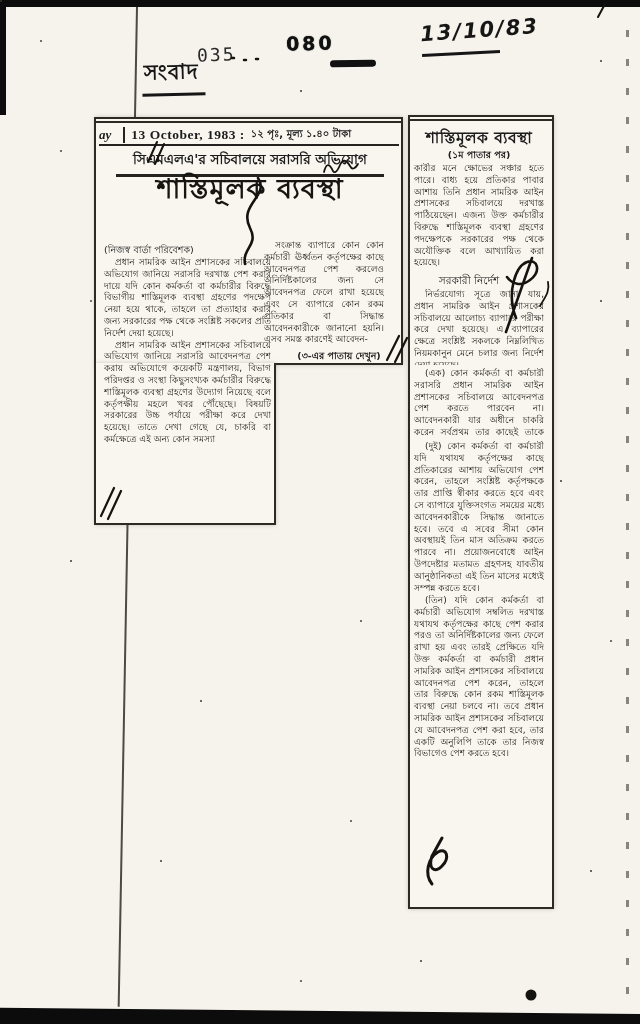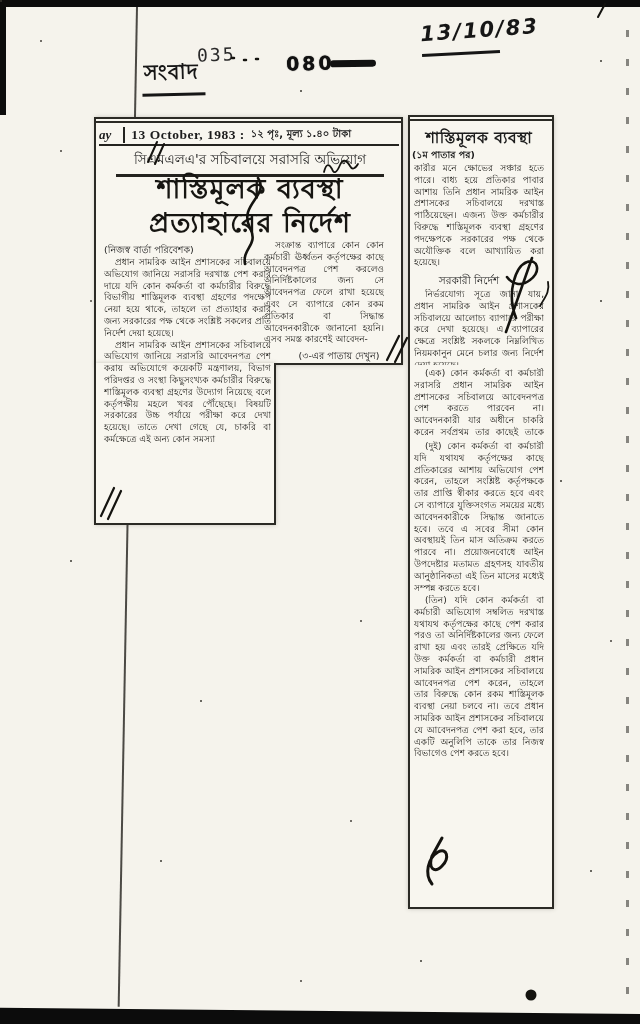--- a/index.html
+++ b/index.html
@@ -24,21 +24,21 @@
     90px 300px #4a4840,250px 430px #3a3832,360px 620px #44423c,200px 700px #3a3832,
     560px 480px #3a3832,610px 640px #44423c,160px 860px #3a3832,420px 960px #3a3832,
     300px 980px #44423c,70px 560px #3a3832,600px 60px #3a3832,480px 120px #44423c,
     230px 180px #3a3832,60px 150px #44423c,590px 870px #3a3832,350px 820px #44423c;}
   
   .hand{font-family:"DejaVu Sans", sans-serif;color:#161616;}
   .hw-word{left:142px;top:56px;font-size:21px;font-weight:bold;transform:rotate(-1.5deg);
     border-bottom:3px solid #161616;padding:0 6px 2px 2px;letter-spacing:1px;}
   .hw-stamp{left:197px;top:44px;font-size:18px;font-family:"DejaVu Sans Mono",monospace;
     letter-spacing:2px;color:#2a2a2a;transform:rotate(-2deg);}
-  .hw-cross{left:286px;top:52px;font-size:19px;font-weight:bold;letter-spacing:3px;
+  .hw-cross{left:286px;top:32px;font-size:19px;font-weight:bold;letter-spacing:3px;
     color:#111;transform:rotate(-1deg);text-shadow:0 0 1px #111;}
   .hw-cross-dash{left:330px;top:60px;width:46px;height:7px;background:#111;border-radius:4px;
     transform:rotate(-1deg);}
   .hw-date{left:420px;top:18px;font-size:21px;font-style:italic;font-weight:bold;
     transform:rotate(-4deg);letter-spacing:2px;}
   .hw-date-line{left:422px;top:52px;width:78px;height:2.5px;background:#161616;transform:rotate(-3deg);}
   
   .paper{background:#f8f6ef;box-shadow:0 0 4px rgba(60,55,45,.25);}
   .bn{font-family:"DejaVu Sans", sans-serif;}
   .news-text{font-size:9px;line-height:11.8px;text-align:justify;color:#22211d;
@@ -53,33 +53,33 @@
   .seg-right-u{left:401px;top:117px;width:2px;height:248px;}
   .seg-inner-h{left:275px;top:363px;width:128px;height:2px;}
   .seg-inner-v{left:274px;top:363px;width:2px;height:162px;}
   .seg-bottom{left:95px;top:523px;width:181px;height:2px;}
   
   .date-row{left:99px;top:125px;width:300px;height:19px;border-bottom:2px solid #24231f;
     display:flex;align-items:center;gap:6px;font-weight:bold;}
   .masthead-frag{font-style:italic;font-size:13px;border-right:2px solid #24231f;padding-right:12px;}
   .date-en{font-size:13.5px;letter-spacing:.5px;}
   .issue-bn{font-size:10px;font-weight:bold;}
-  .kicker{left:116px;top:149px;width:268px;font-size:13.5px;font-weight:normal;text-align:center;
+  .kicker{left:116px;top:149px;width:268px;font-size:13.5px;font-weight:bold;text-align:center;
     border-bottom:3px solid #24231f;padding-bottom:2px;}
   .headline{left:103px;top:172px;width:294px;font-size:27px;line-height:34px;font-weight:bold;
     text-align:center;letter-spacing:1px;color:#161511;}
   .byline{left:104px;top:243px;width:168px;font-size:9.5px;font-weight:normal;}
   .col1{left:104px;top:257px;width:167px;height:262px;}
   .col2{left:264px;top:240px;width:120px;height:108px;}
-  .jump-note{left:279px;top:349px;width:120px;font-size:9.5px;font-weight:normal;text-align:center;}
+  .jump-note{left:279px;top:349px;width:120px;font-size:9.5px;font-weight:bold;text-align:center;}
   
   .jump-box{left:408px;top:117px;width:142px;height:790px;border:2px solid #2b2a25;border-top:none;}
   .jump-top{left:408px;top:115px;width:146px;height:6px;background:linear-gradient(#2b2a25 0 2px,rgba(0,0,0,0) 2px 4px,#2b2a25 4px 6px);}
   .jump-title{left:412px;top:126px;width:134px;font-size:15.5px;font-weight:bold;text-align:center;letter-spacing:.5px;}
-  .jump-cont{left:412px;top:148px;width:134px;font-size:9.5px;font-weight:bold;}
+  .jump-cont{left:412px;top:148px;width:134px;font-size:9.5px;font-weight:bold;text-align:center;}
   .jp{position:absolute;left:414px;width:130px;}
   .jump-subhead{left:414px;top:273px;width:110px;font-size:10.5px;font-weight:normal;text-align:center;}
   svg.marks{left:0;top:0;pointer-events:none;}
 </style>
 </head>
 <body>
 
 <div class="abs bar-top"></div>
 <div class="abs bar-left"></div>
 <div class="abs bar-bottom"></div>
@@ -104,21 +104,20 @@
 <div class="abs seg seg-bottom"></div>
 
 <div class="abs date-row">
   <span class="masthead-frag">ay</span>
   <span class="date-en">13 October, 1983 :</span>
   <span class="issue-bn bn">১২ পৃঃ, মূল্য ১.৪০ টাকা</span>
 </div>
 <div class="abs kicker bn">সিএমএলএ'র সচিবালয়ে সরাসরি অভিযোগ</div>
 <div class="abs headline bn">
   <div>শাস্তিমূলক ব্যবস্থা</div>
-  <div>প্রত্যাহারের নির্দেশ</div>
 </div>
 <div class="abs byline bn">(নিজস্ব বার্তা পরিবেশক)</div>
 <div class="abs col1 news-text bn">
   <p>প্রধান সামরিক আইন প্রশাসকের সচিবালয়ে অভিযোগ জানিয়ে সরাসরি দরখাস্ত পেশ করার দায়ে যদি কোন কর্মকর্তা বা কর্মচারীর বিরুদ্ধে বিভাগীয় শাস্তিমূলক ব্যবস্থা গ্রহণের পদক্ষেপ নেয়া হয়ে থাকে, তাহলে তা প্রত্যাহার করার জন্য সরকারের পক্ষ থেকে সংশ্লিষ্ট সকলের প্রতি নির্দেশ দেয়া হয়েছে।</p>
   <p>প্রধান সামরিক আইন প্রশাসকের সচিবালয়ে অভিযোগ জানিয়ে সরাসরি আবেদনপত্র পেশ করায় অভিযোগে কয়েকটি মন্ত্রণালয়, বিভাগ পরিদপ্তর ও সংস্থা কিছুসংখ্যক কর্মচারীর বিরুদ্ধে শাস্তিমূলক ব্যবস্থা গ্রহণের উদ্যোগ নিয়েছে বলে কর্তৃপক্ষীয় মহলে খবর পৌঁছেছে। বিষয়টি সরকারের উচ্চ পর্যায়ে পরীক্ষা করে দেখা হয়েছে। তাতে দেখা গেছে যে, চাকরি বা কর্মক্ষেত্রে এই অন্য কোন সমস্যা</p>
 </div>
 <div class="abs col2 news-text bn">
   <p>সংক্রান্ত ব্যাপারে কোন কোন কর্মচারী ঊর্ধ্বতন কর্তৃপক্ষের কাছে আবেদনপত্র পেশ করলেও অনির্দিষ্টকালের জন্য সে আবেদনপত্র ফেলে রাখা হয়েছে এবং সে ব্যাপারে কোন রকম প্রতিকার বা সিদ্ধান্ত আবেদনকারীকে জানানো হয়নি। এসব সমস্ত কারণেই আবেদন-</p>
 </div>
 <div class="abs jump-note bn">(৩-এর পাতায় দেখুন)</div>

